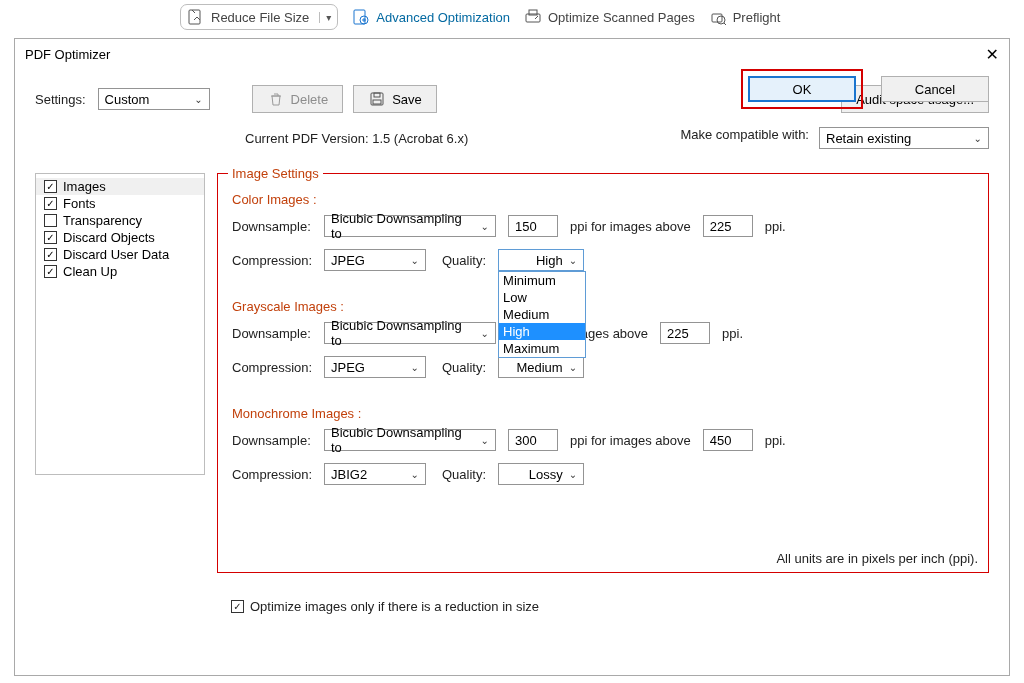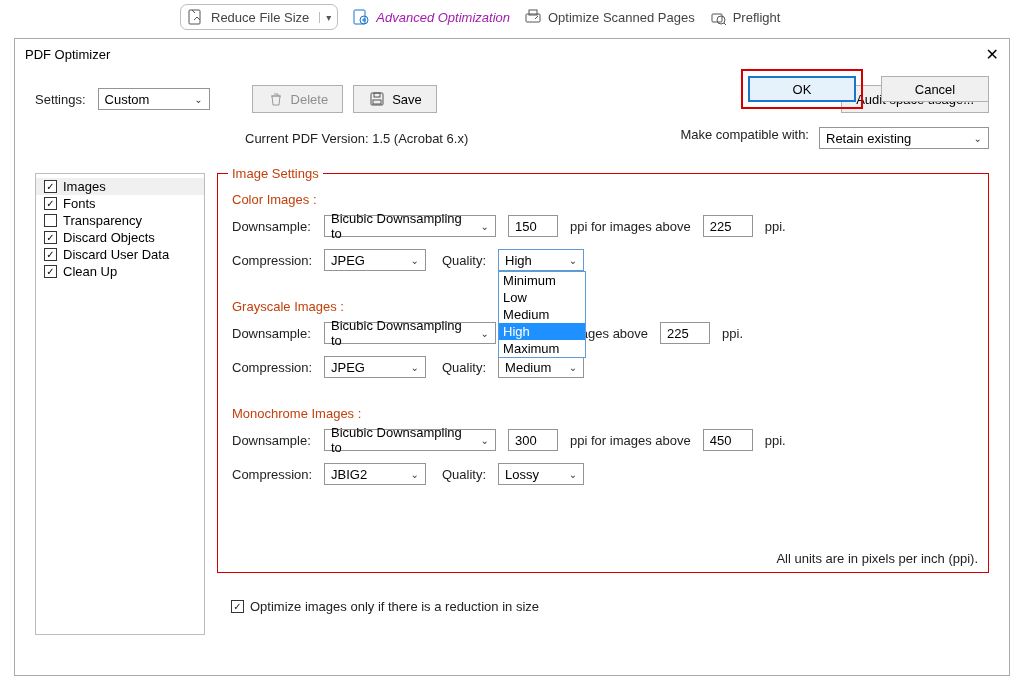--- a/index.html
+++ b/index.html
@@ -12,21 +12,21 @@
     padding: 0 20px;
     height: 34px;
   }
   .toolbar-item {
     display: inline-flex;
     align-items: center;
     gap: 6px;
     color: #444;
     cursor: pointer;
   }
-  .toolbar-item.sel { color: #a21caf; font-style: italic; }
+  .toolbar-item.sel { color: #0369a1; }
   .toolbar-item.reduce {
     border: 1px solid #bdbdbd;
     border-radius: 7px;
     padding: 3px 6px;
   }
   .toolbar-item.reduce .split-caret {
     border-left: 1px solid #bdbdbd;
     padding-left: 6px;
     margin-left: 4px;
     font-size: 10px;
@@ -92,21 +92,21 @@
   .sel-compat { width: 170px; }
 
   .panes {
     position: absolute;
     top: 104px; left: 20px; right: 20px;
     display: flex;
     gap: 12px;
   }
   .left-list {
     width: 170px;
-    height: 462px;
+    height: 302px;
     border: 1px solid #bdbdbd;
     padding: 4px 0;
     overflow: hidden;
   }
   .left-item {
     display: flex; align-items: center; gap: 6px;
     padding: 1px 8px;
     cursor: default;
   }
   .left-item.selected { background: #f0f0f0; }
@@ -133,21 +133,21 @@
     padding: 0 4px;
     color: #c2410c;
   }
 
   .sec { margin-top: 12px; }
   .sec-title { margin-bottom: 8px; color: #c2410c; }
   .row { display: flex; align-items: center; gap: 12px; margin-bottom: 12px; }
   .sel-wide { width: 172px; }
   .sel-med  { width: 102px; }
   .num-in   { width: 50px; text-align: left; }
-  .q-sel    { width: 86px; position: relative; }
+  .q-sel    { width: 86px; position: relative; justify-content: flex-end; }
 
   .dropdown {
     position: absolute;
     top: 21px; left: -1px;
     width: 88px;
     border: 1px solid #5f9cd6;
     background: #fff;
     z-index: 10;
   }
   .dd-item { padding: 1px 4px; cursor: pointer; }

